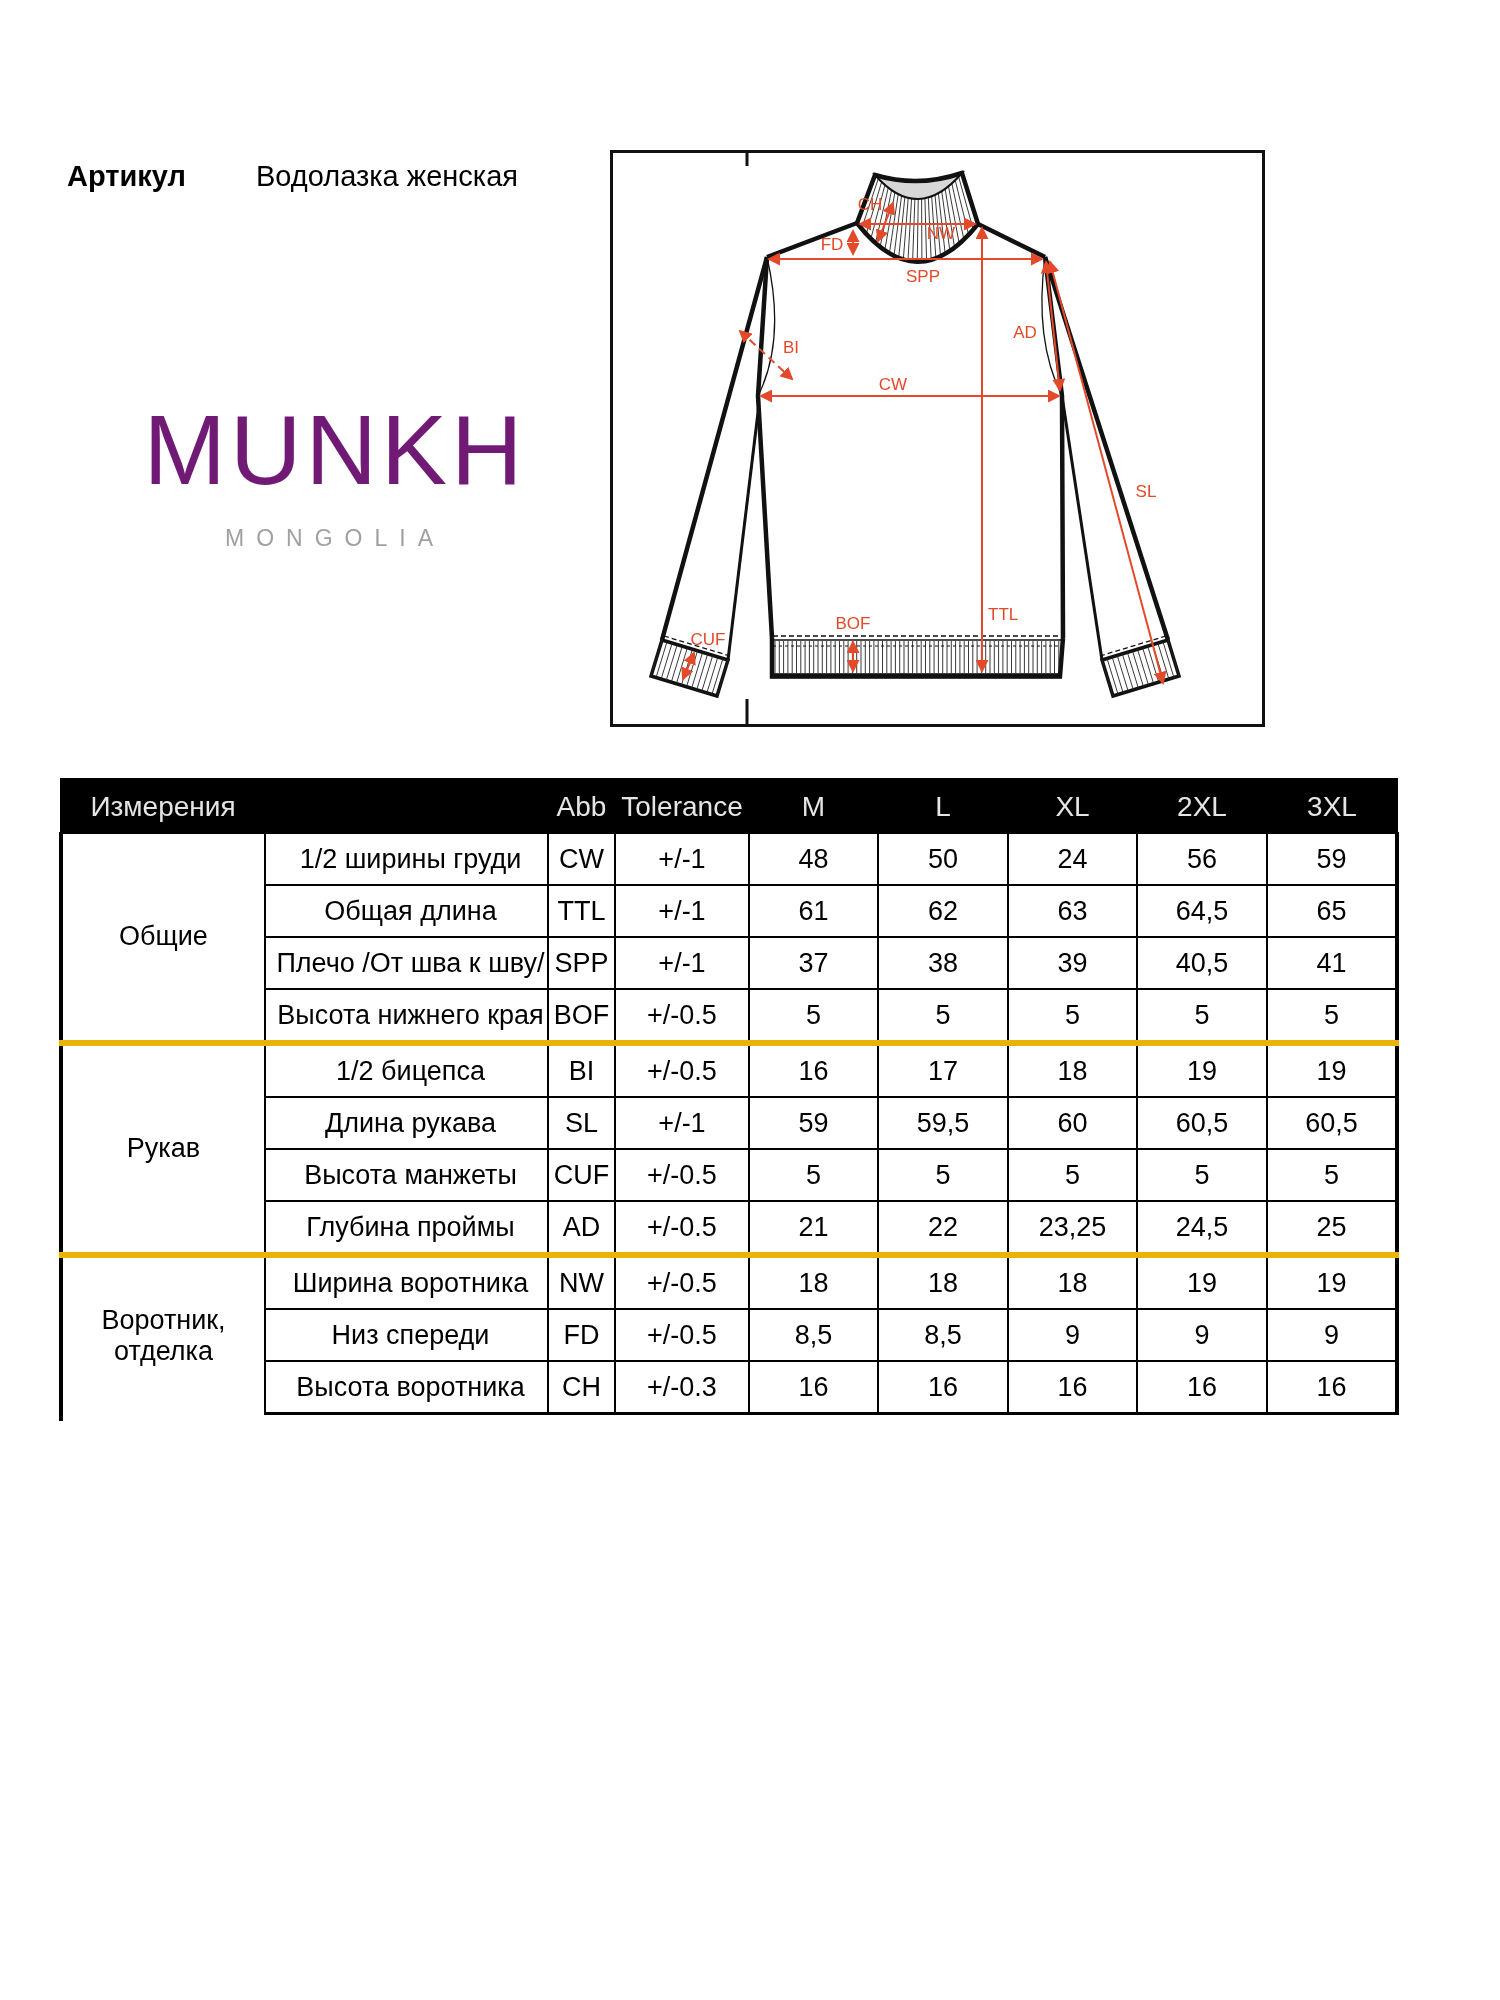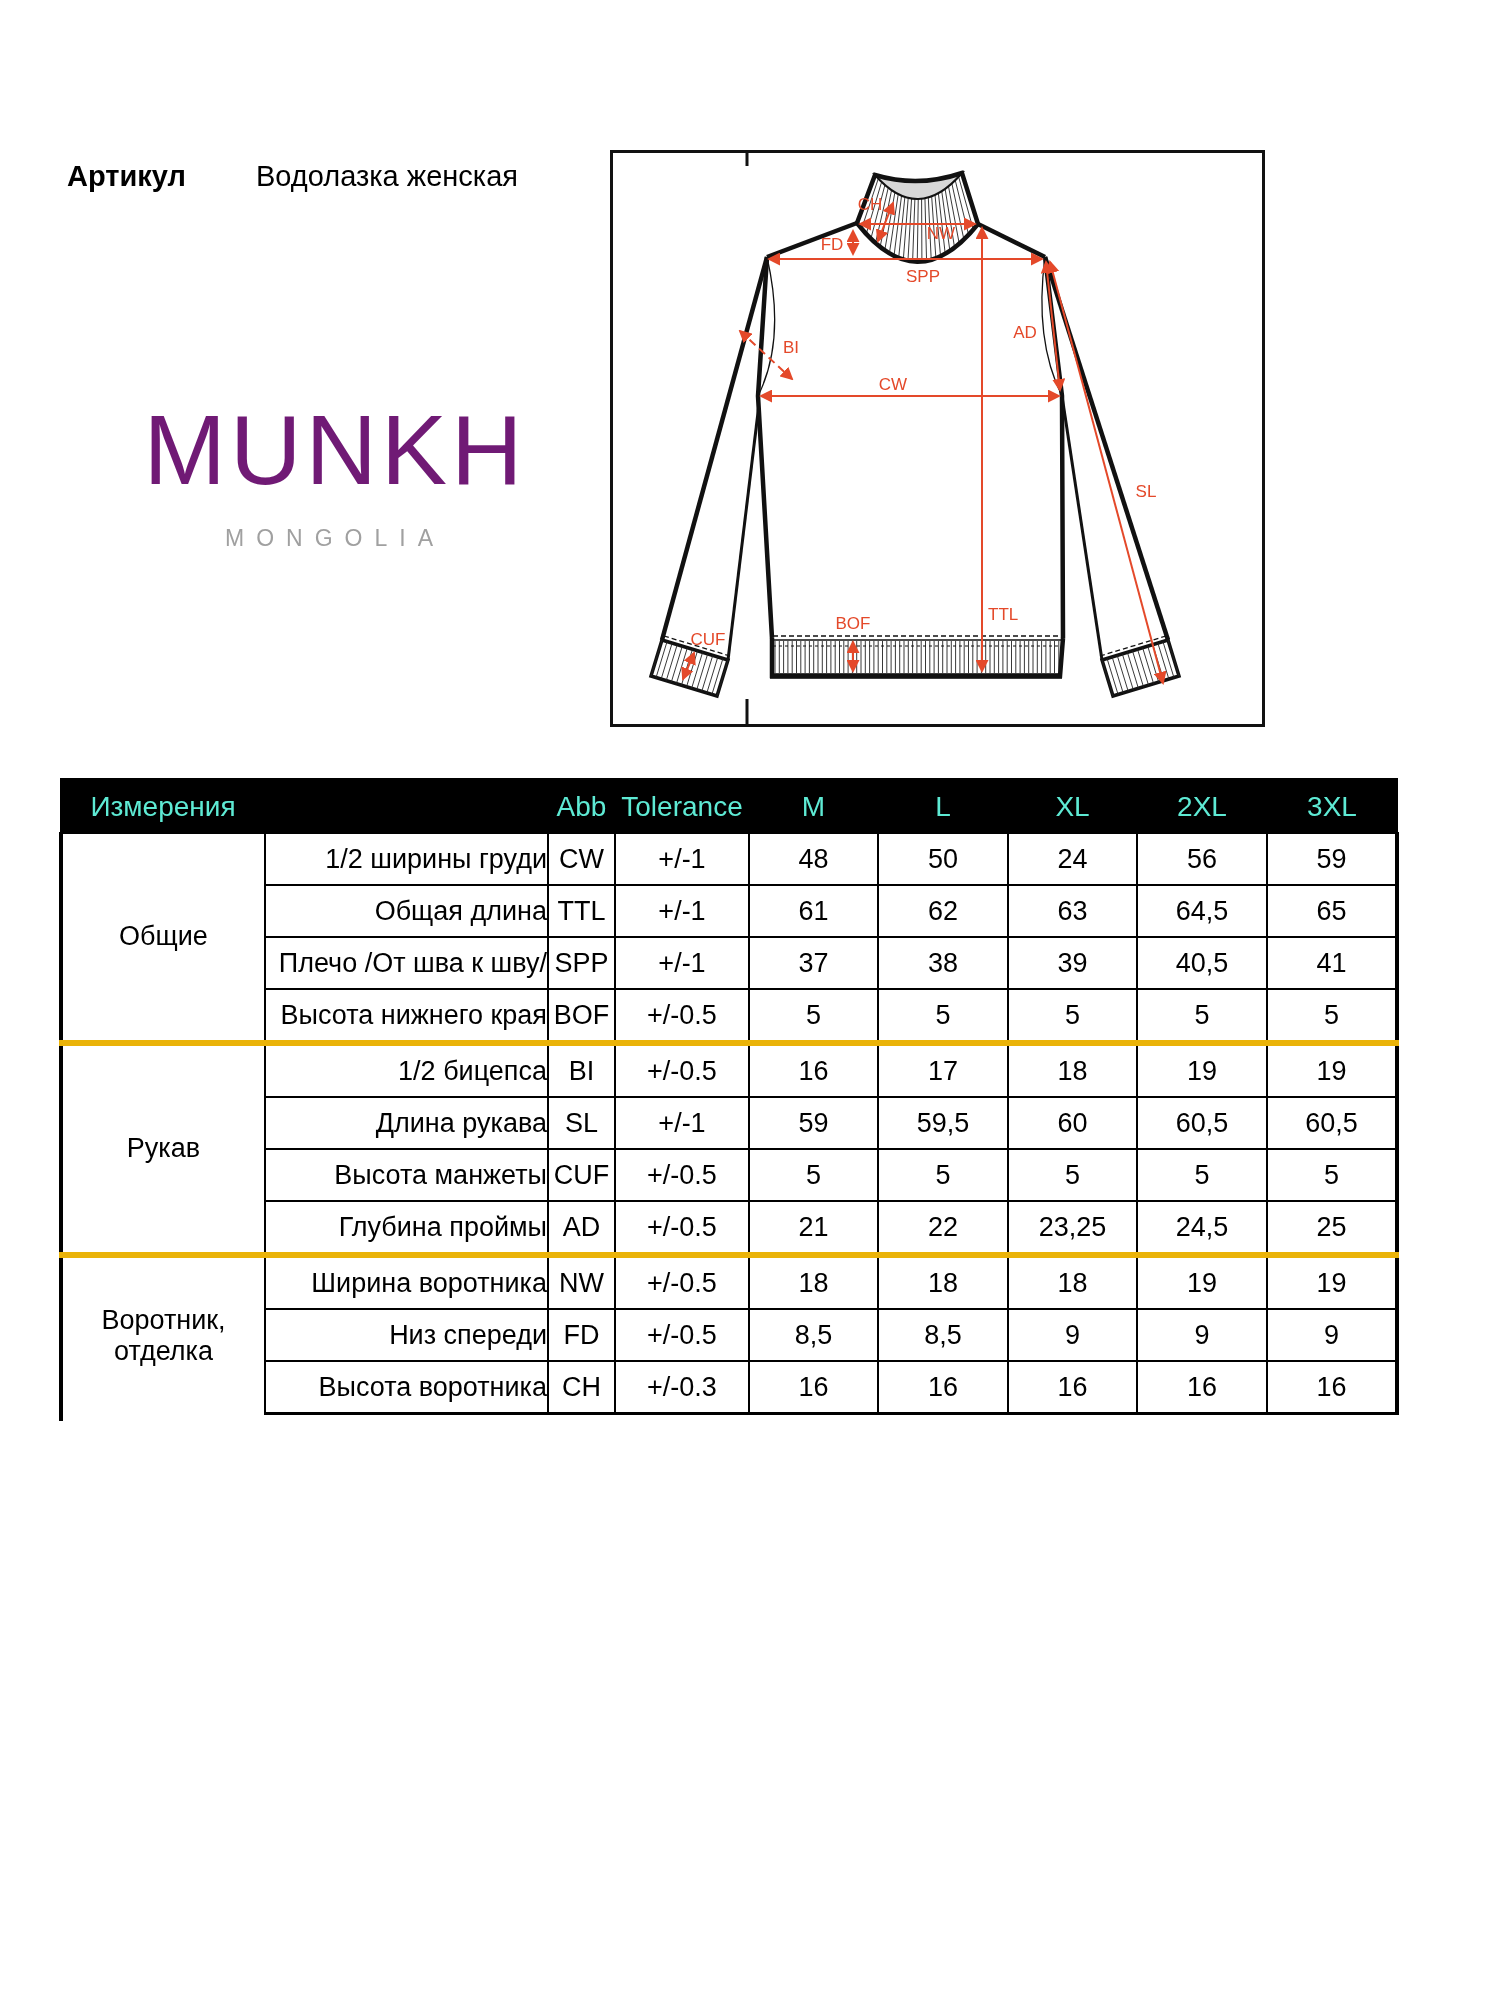--- a/index.html
+++ b/index.html
@@ -33,23 +33,23 @@
   
   table.size-table{
     position:absolute;left:59px;top:778px;border-collapse:collapse;table-layout:fixed;
     width:1336px;
   }
   table.size-table td{
     border:2px solid #000;font-size:27px;text-align:center;vertical-align:middle;
     padding:0;height:50px;overflow:hidden;white-space:nowrap;
   }
   table.size-table tr.head td{
-    background:#000;color:#5eead4;border:2px solid #000;height:50px;font-size:28px;
-  }
-  table.size-table td.cell-name{text-align:right;padding-left:8px;}
+    background:#000;color:#e5e5e5;border:2px solid #000;height:50px;font-size:28px;
+  }
+  table.size-table td.cell-name{text-align:center;padding-left:8px;}
   table.size-table td.group-cell{white-space:normal;line-height:1.15;}
   table.size-table td.b-left{border-left:4px solid #000;}
   table.size-table td.b-right{border-right:4px solid #000;}
   table.size-table tr.head td{border-top:4px solid #000;}
   table.size-table tr.group-start td{border-top:6px solid #eab308;}
   table.size-table tr.last td{border-bottom:3px solid #000;}
   table.size-table td.no-bottom{border-bottom:none;}
   .table-left-tick{
     position:absolute;left:59px;top:1404px;width:4px;height:17px;background:#000;
   }

